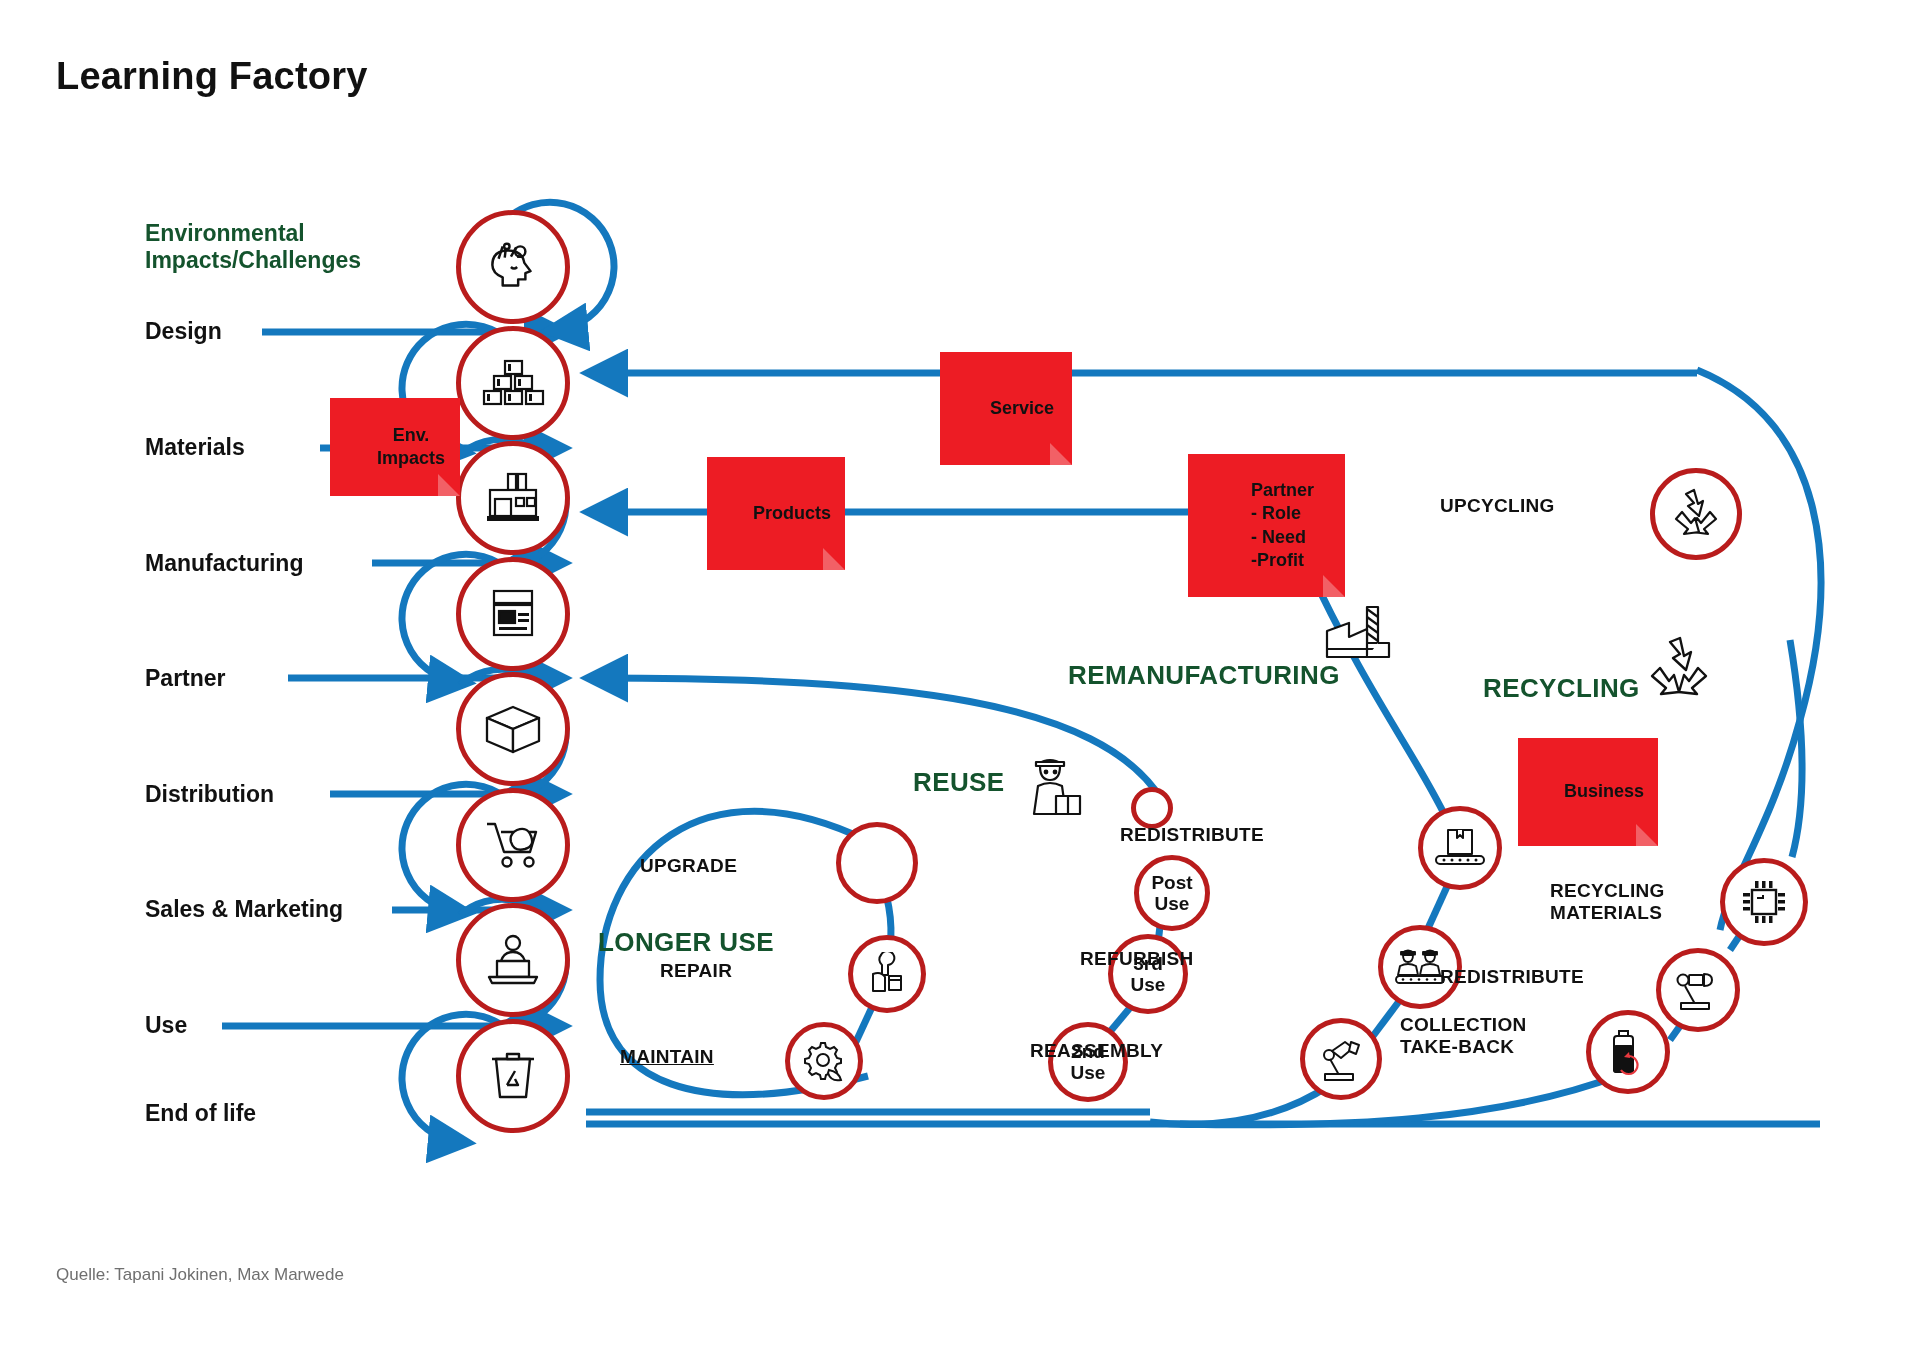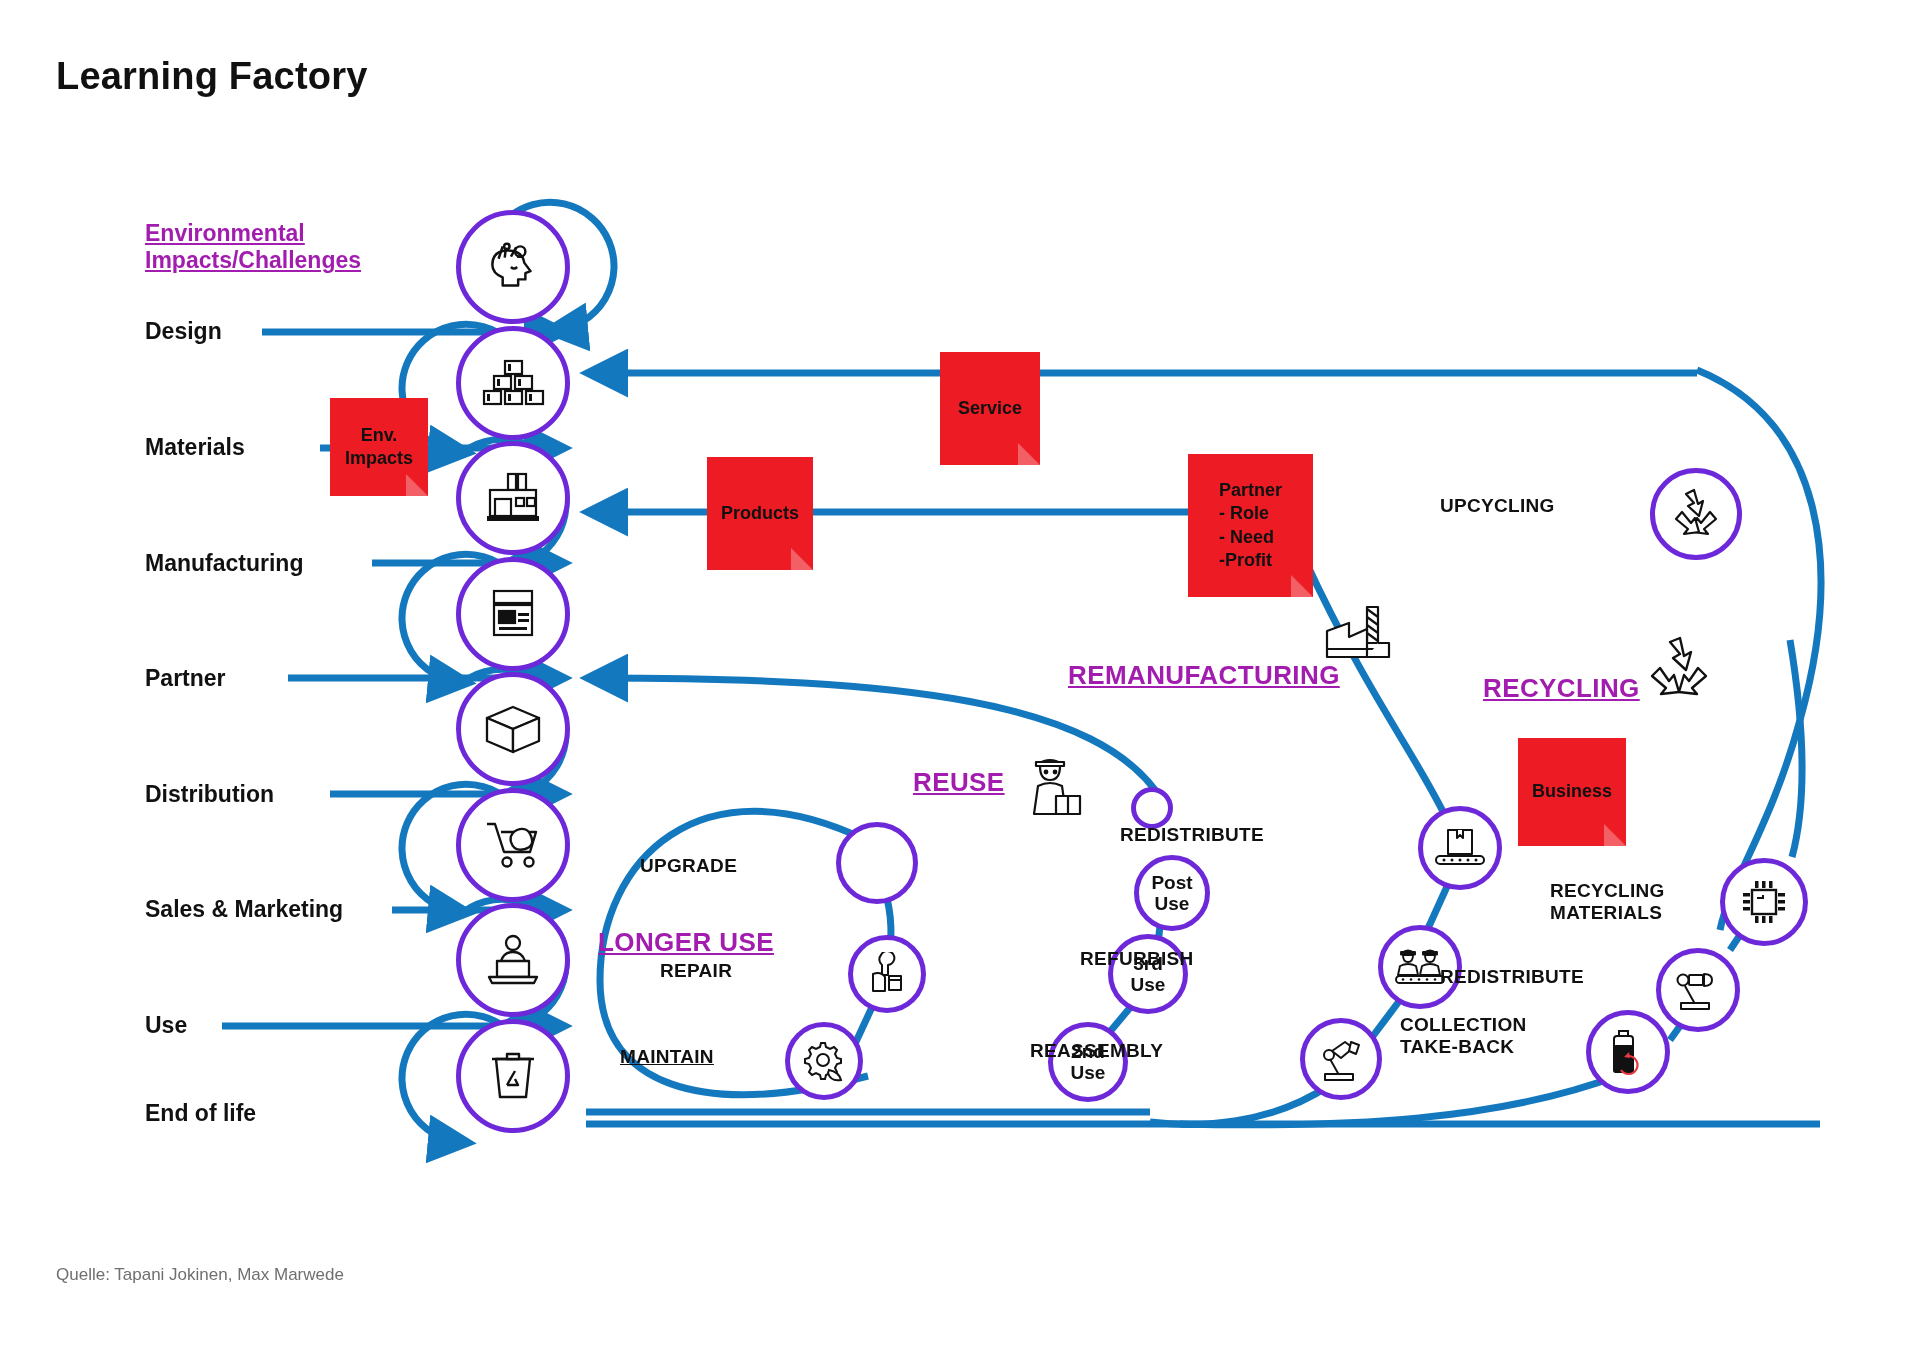--- a/index.html
+++ b/index.html
@@ -3,31 +3,31 @@
 <meta charset="utf-8">
 <style>
   html,body{margin:0;padding:0;background:#ffffff;}
   body{width:1920px;height:1357px;font-family:"Liberation Sans",sans-serif;position:relative;overflow:hidden;}
   #stage{position:absolute;left:0;top:0;width:1920px;height:1357px;}
   svg.layer{position:absolute;left:0;top:0;width:1920px;height:1357px;}
   .title{position:absolute;left:56px;top:55px;font-size:38px;font-weight:bold;color:#111;letter-spacing:0.2px;}
   .source{position:absolute;left:56px;top:1265px;font-size:17px;color:#6f6f6f;}
   .lbl{position:absolute;font-weight:bold;color:#111;white-space:pre;line-height:1.18;}
   .lbl.left{font-size:23px;}
-  .lbl.blue{color:#a21caf;text-decoration:underline;}
+  .lbl.blue{color:#14532d;}
   .lbl.cap{font-size:19px;letter-spacing:0.3px;}
   .lbl.big{font-size:26px;letter-spacing:0.4px;}
   .lbl.ra{text-align:left;}
   .note{position:absolute;background:#ed1c24;color:#111;font-weight:bold;text-align:center;
-        display:flex;align-items:center;justify-content:center;font-size:18px;line-height:1.28;}
+        display:flex;align-items:center;justify-content:center;font-size:18px;line-height:1.28;padding-left:32px;}
   .note .fold{position:absolute;right:0;bottom:0;width:0;height:0;
         border-left:22px solid rgba(255,255,255,0.30);border-top:22px solid transparent;}
   .note .txt{position:relative;z-index:2;padding:0 6px;white-space:pre;}
   .note.lft .txt{text-align:left;}
-  .circ{position:absolute;border-radius:50%;background:#fff;border:5px solid #6d28d9;
+  .circ{position:absolute;border-radius:50%;background:#fff;border:5px solid #b91c1c;
         display:flex;align-items:center;justify-content:center;box-sizing:border-box;}
   .circ .cnum{font-size:19px;font-weight:bold;color:#111;text-align:center;line-height:1.12;white-space:pre;}
   .ico{display:block;}
 </style>
 </head>
 <body>
 
 <div id="stage">
 
   <svg class="layer" viewBox="0 0 1920 1357">

